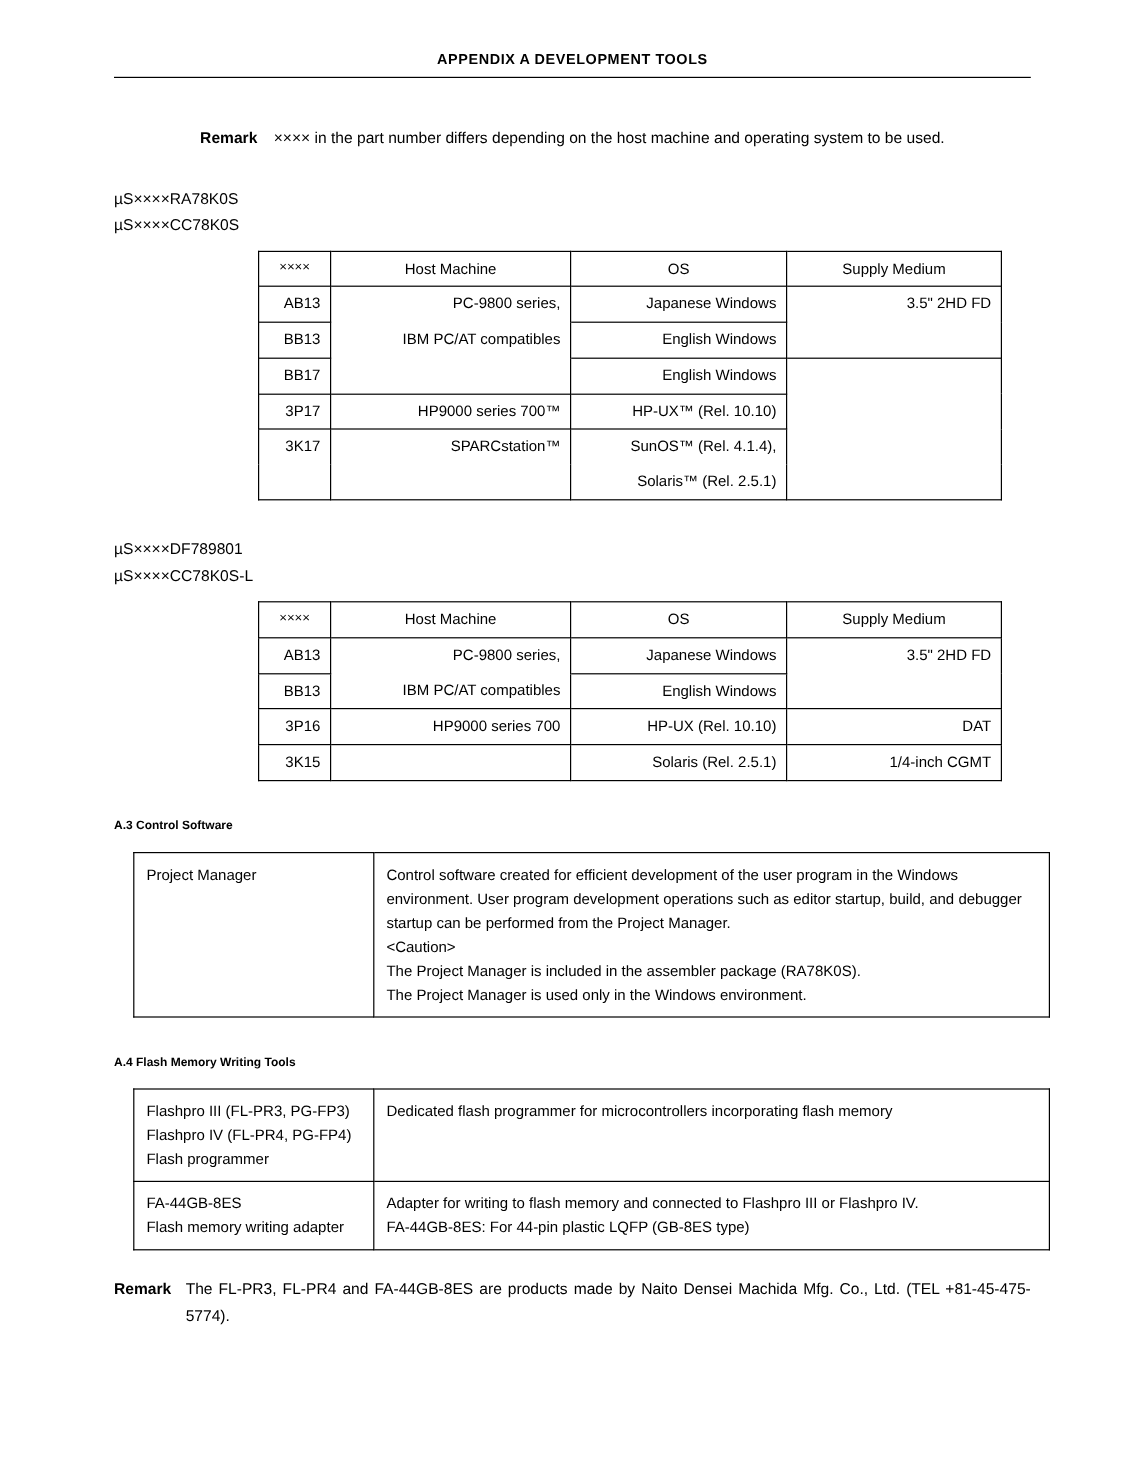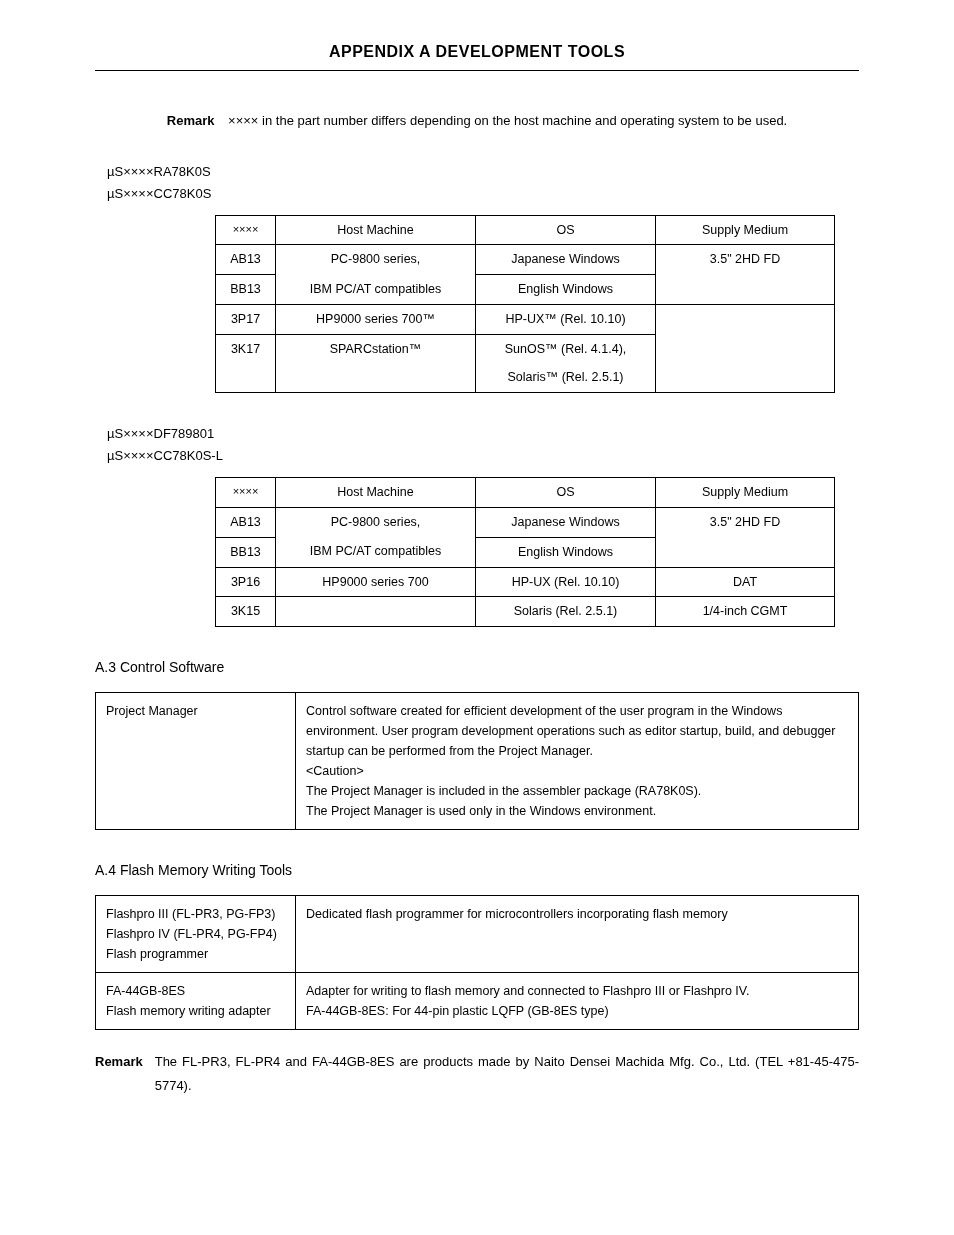--- a/index.html
+++ b/index.html
@@ -9,54 +9,55 @@
     color: #000;
     background: #fff;
     margin: 0;
     padding: 40px 95px 60px 95px;
     width: 954px;
     line-height: 1.5;
   }
   .header {
     text-align: center;
     font-weight: bold;
-    font-size: 16px;
+    font-size: 12px;
     padding-bottom: 6px;
     border-bottom: 1px solid #000;
     margin-bottom: 40px;
     letter-spacing: 0.5px;
   }
   .remark-line { margin: 0 0 30px 0; text-align: center; }
   .remark-label { font-weight: bold; margin-right: 10px; }
-  .product-codes { margin: 30px 0 10px 12px; line-height: 1.7; }
+  .product-codes { margin: 30px 0 10px 0; line-height: 1.7; }
   table.data {
     border-collapse: collapse;
     width: 620px;
     margin-left: 120px;
     margin-bottom: 20px;
     font-size: 12.5px;
   }
   table.data th, table.data td {
     border: 1px solid #000;
     padding: 5px 8px;
-    text-align: center;
+    text-align: right;
     vertical-align: top;
   }
   table.data th { font-weight: normal; text-align: center; }
   table.data th.xcol { font-size: 11px; }
   .section-heading {
-    font-weight: normal;
-    font-size: 14px;
+    font-weight: bold;
+    font-size: 10px;
     margin: 30px 0 14px 0;
   }
   table.full {
     border-collapse: collapse;
     width: 100%;
     font-size: 12.5px;
     margin-bottom: 20px;
+    margin-left: 16px;
   }
   table.full td {
     border: 1px solid #000;
     padding: 8px 10px;
     vertical-align: top;
     line-height: 1.6;
   }
   .remark-block {
     display: flex;
     margin-top: 20px;
@@ -96,20 +97,26 @@
     <td>Japanese Windows</td>
     <td class="noborder-b">3.5" 2HD FD</td>
   </tr>
   <tr>
     <td>BB13</td>
     <td class="noborder-t noborder-b">IBM PC/AT compatibles</td>
     <td>English Windows</td>
     <td class="noborder-t"></td>
   </tr>
   <tr>
+    <td>BB17</td>
+    <td class="noborder-t"></td>
+    <td>English Windows</td>
+    <td class="noborder-t noborder-b"></td>
+  </tr>
+  <tr>
     <td>3P17</td>
     <td>HP9000 series 700™</td>
     <td>HP-UX™ (Rel. 10.10)</td>
     <td class="noborder-t noborder-b"></td>
   </tr>
   <tr>
     <td class="noborder-b">3K17</td>
     <td class="noborder-b">SPARCstation™</td>
     <td class="noborder-b">SunOS™ (Rel. 4.1.4),</td>
     <td class="noborder-t noborder-b"></td>

